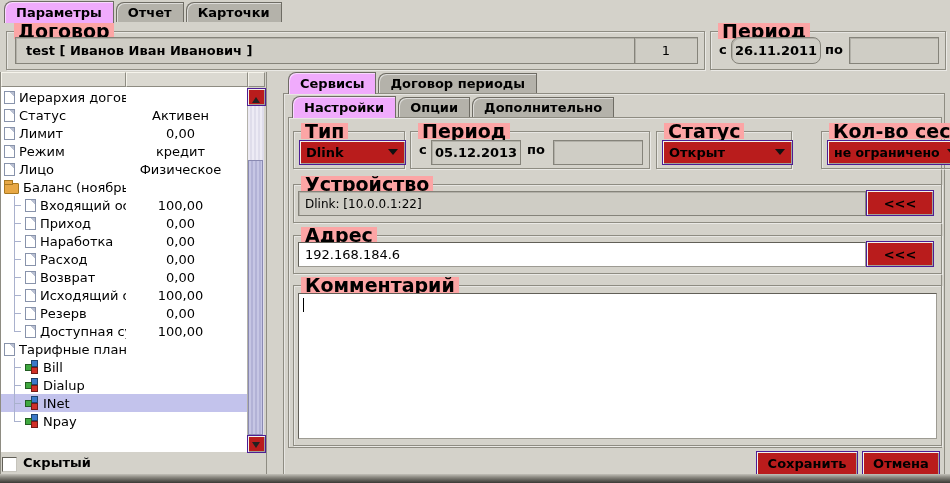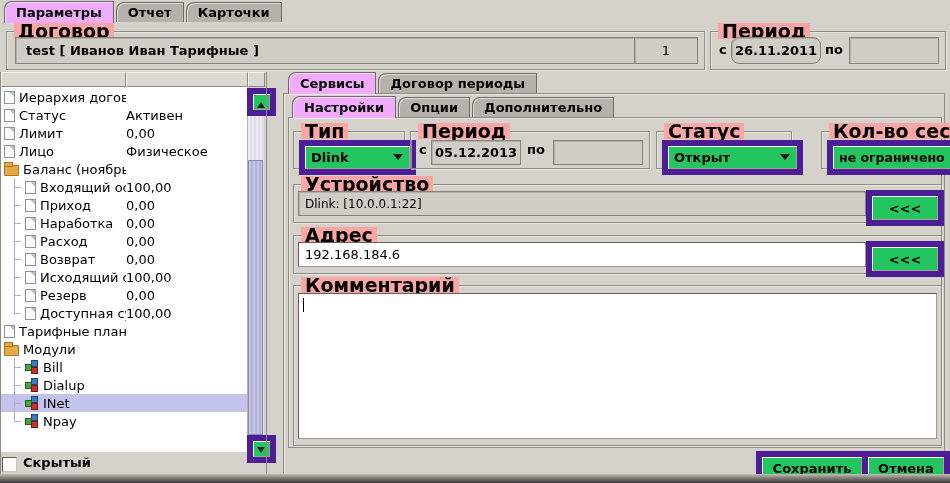--- a/index.html
+++ b/index.html
@@ -16,36 +16,36 @@
   .tab.active{background:#f0abfc;height:21px;margin-bottom:-1px;position:relative;z-index:5;}
 
   
   .group{position:absolute;border:1px solid #8e8c82;box-shadow:inset 1px 1px 0 rgba(255,255,255,.45),1px 1px 0 rgba(255,255,255,.5);}
   .glabel{position:absolute;top:-9px;left:7px;background:#fca5a5;padding:0 4px;font-weight:bold;
           font-size:19px;line-height:16px;white-space:nowrap;}
 
   
   .sunken-gray{background:#cfcdc5;border:1px solid #85837a;box-shadow:inset 1px 1px 0 #b2b0a8;}
   .sunken-white{background:#fff;border-style:solid;border-width:1px;border-color:#615f57 #9d9b93 #9d9b93 #615f57;}
-  .raised{background:#22c55e;border:6px solid #4c1d95;box-shadow:inset 1px 1px 0 #f4f2ea,inset -1px -1px 0 #a3a199;}
+  .raised{background:#b91c1c;border:1px solid #4c1d95;box-shadow:inset 1px 1px 0 #f4f2ea,inset -1px -1px 0 #a3a199;}
   .fieldtext{display:flex;align-items:center;overflow:hidden;white-space:nowrap;}
   .center{justify-content:center;}
   .dropdown{display:flex;align-items:center;padding-left:6px;font-weight:bold;}
   .dd-arrow{position:absolute;right:7px;top:8px;width:0;height:0;border:5px solid transparent;border-top:6px solid #111;}
   .btn{display:flex;align-items:center;justify-content:center;font-weight:bold;font-size:13px;}
 
   
   .hdrcell{position:absolute;background:#dbd9d1;border-style:solid;border-width:1px;
            border-color:#f6f4ec #8e8c82 #8e8c82 #f6f4ec;height:13px;}
   .treebg{position:absolute;background:#fff;}
   .tree-row{height:18px;display:flex;align-items:center;font-size:13px;}
   .tree-row.selected{background:#c3c3ec;}
   .rname{flex:0 0 125px;width:125px;overflow:hidden;display:flex;align-items:center;gap:4px;padding-left:3px;box-sizing:border-box;}
   .rname.d1{padding-left:7px;}
-  .rvalue{flex:1;text-align:left;padding-right:12px;white-space:nowrap;overflow:hidden;}
+  .rvalue{flex:1;text-align:center;padding-right:12px;white-space:nowrap;overflow:hidden;}
   .conn{position:relative;flex:0 0 13px;width:13px;height:18px;}
   .conn::before{content:"";position:absolute;left:6px;top:0;bottom:0;width:1px;background:#a9b1cd;}
   .conn.last::before{bottom:9px;}
   .conn::after{content:"";position:absolute;left:6px;top:9px;width:7px;height:1px;background:#a9b1cd;}
   .ic-doc{flex:0 0 11px;width:11px;height:13px;background:#fff;border:1px solid #8893ab;box-sizing:border-box;
           background-image:linear-gradient(225deg,#b9c0d2 0 3px,transparent 3px);}
   .ic-folder{flex:0 0 15px;width:15px;height:11px;background:#e8a845;border:1px solid #a87820;box-sizing:border-box;
              border-radius:1px;position:relative;margin-top:2px;}
   .ic-folder::before{content:"";position:absolute;left:-1px;top:-4px;width:7px;height:3px;background:#e8a845;border:1px solid #a87820;}
   .ic-module{flex:0 0 14px;width:14px;height:14px;position:relative;}
@@ -77,21 +77,21 @@
 <div class="app">
 
   <div class="tabrow" style="left:4px;top:2px;height:20px;">
       <div class="tab active">Параметры</div>
       <div class="tab">Отчет</div>
       <div class="tab">Карточки</div>
     </div>
 
   <div class="group" style="left:6px;top:31px;width:697px;height:37px;">
     <div class="glabel">Договор</div>
-    <div class="abs sunken-gray fieldtext b" style="left:8px;top:5px;width:612px;height:25px;padding-left:10px;">test [ Иванов Иван Тарифные ]</div>
+    <div class="abs sunken-gray fieldtext b" style="left:8px;top:5px;width:612px;height:25px;padding-left:10px;">test [ Иванов Иван Иванович ]</div>
     <div class="abs sunken-gray fieldtext center" style="left:627px;top:5px;width:62px;height:25px;">1</div>
   </div>
 
   <div class="group" style="left:710px;top:31px;width:234px;height:37px;">
     <div class="glabel">Период</div>
     <span class="abs b" style="left:8px;top:10px;">с</span>
     <div class="abs sunken-gray fieldtext center b" style="left:20px;top:5px;width:88px;height:25px;border-radius:8px;">26.11.2011</div>
     <span class="abs b" style="left:114px;top:10px;">по</span>
     <div class="abs sunken-gray fieldtext" style="left:138px;top:5px;width:88px;height:25px;"></div>
   </div>
@@ -119,20 +119,27 @@
       <div class="tree-row">
         <div class="rname d0">
           <div class="ic-doc"></div>
           <span style="white-space: nowrap;">Лимит</span>
         </div>
         <div class="rvalue">0,00</div>
       </div>
       <div class="tree-row">
         <div class="rname d0">
           <div class="ic-doc"></div>
+          <span style="white-space: nowrap;">Режим</span>
+        </div>
+        <div class="rvalue">кредит</div>
+      </div>
+      <div class="tree-row">
+        <div class="rname d0">
+          <div class="ic-doc"></div>
           <span style="white-space: nowrap;">Лицо</span>
         </div>
         <div class="rvalue">Физическое</div>
       </div>
       <div class="tree-row">
         <div class="rname d0">
           <div class="ic-folder"></div>
           <span style="white-space: nowrap;">Баланс (ноябрь 2</span>
         </div>
         <div class="rvalue"></div>
@@ -198,27 +205,20 @@
           <div class="conn last"></div>
           <div class="ic-doc"></div>
           <span style="white-space: nowrap;">Доступная су</span>
         </div>
         <div class="rvalue">100,00</div>
       </div>
       <div class="tree-row">
         <div class="rname d0">
           <div class="ic-doc"></div>
           <span style="white-space: nowrap;">Тарифные планы</span>
-        </div>
-        <div class="rvalue"></div>
-      </div>
-      <div class="tree-row">
-        <div class="rname d0">
-          <div class="ic-folder"></div>
-          <span style="white-space: nowrap;">Модули</span>
         </div>
         <div class="rvalue"></div>
       </div>
       <div class="tree-row">
         <div class="rname d1">
           <div class="conn"></div>
           <div class="ic-module">
             <div class="cube blue"></div>
             <div class="cube green"></div>
             <div class="cube red"></div>

